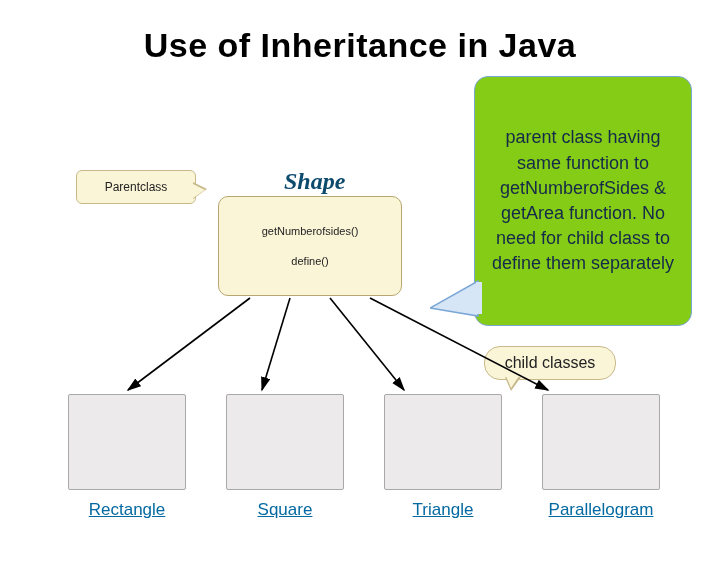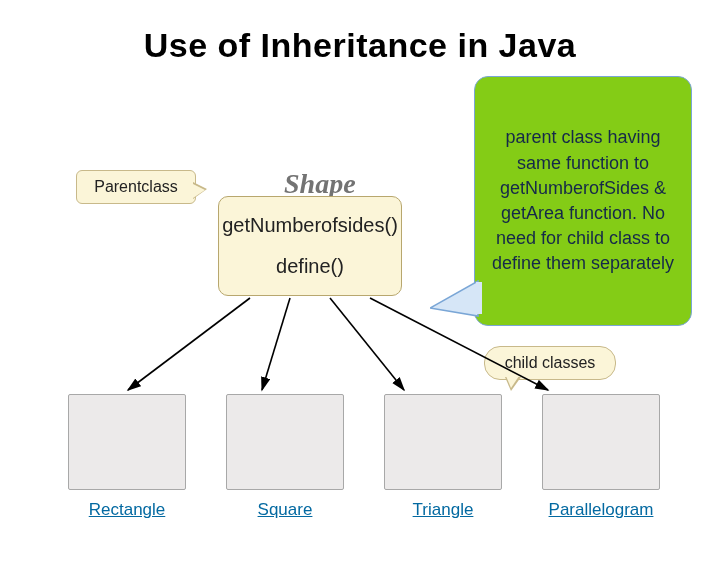--- a/index.html
+++ b/index.html
@@ -19,53 +19,53 @@
     color: #000;
     letter-spacing: 0.5px;
   }
   .shape-label {
     position: absolute;
     left: 284px;
     top: 168px;
     font-family: Georgia, 'Times New Roman', serif;
     font-style: italic;
     font-weight: bold;
-    font-size: 28px;
-    color: #737373;
+    font-size: 24px;
+    color: #0c4a6e;
   }
   .parent-box {
     position: absolute;
     left: 218px;
     top: 196px;
     width: 184px;
     height: 100px;
     background: #fbf5d8;
     border: 1.5px solid #b8a76e;
     border-radius: 10px;
     display: flex;
     flex-direction: column;
     align-items: center;
     justify-content: center;
     gap: 18px;
-    font-size: 20px;
+    font-size: 11px;
     color: #222;
   }
   .callout-parent {
     position: absolute;
     left: 76px;
     top: 170px;
     width: 120px;
     height: 34px;
     background: #fbf5d8;
     border: 1.5px solid #c8b98a;
     border-radius: 6px;
     display: flex;
     align-items: center;
     justify-content: center;
-    font-size: 16px;
+    font-size: 12px;
     color: #222;
   }
   .callout-parent::after {
     content: "";
     position: absolute;
     right: -12px;
     bottom: 4px;
     width: 0; height: 0;
     border-left: 14px solid #c8b98a;
     border-top: 7px solid transparent;

